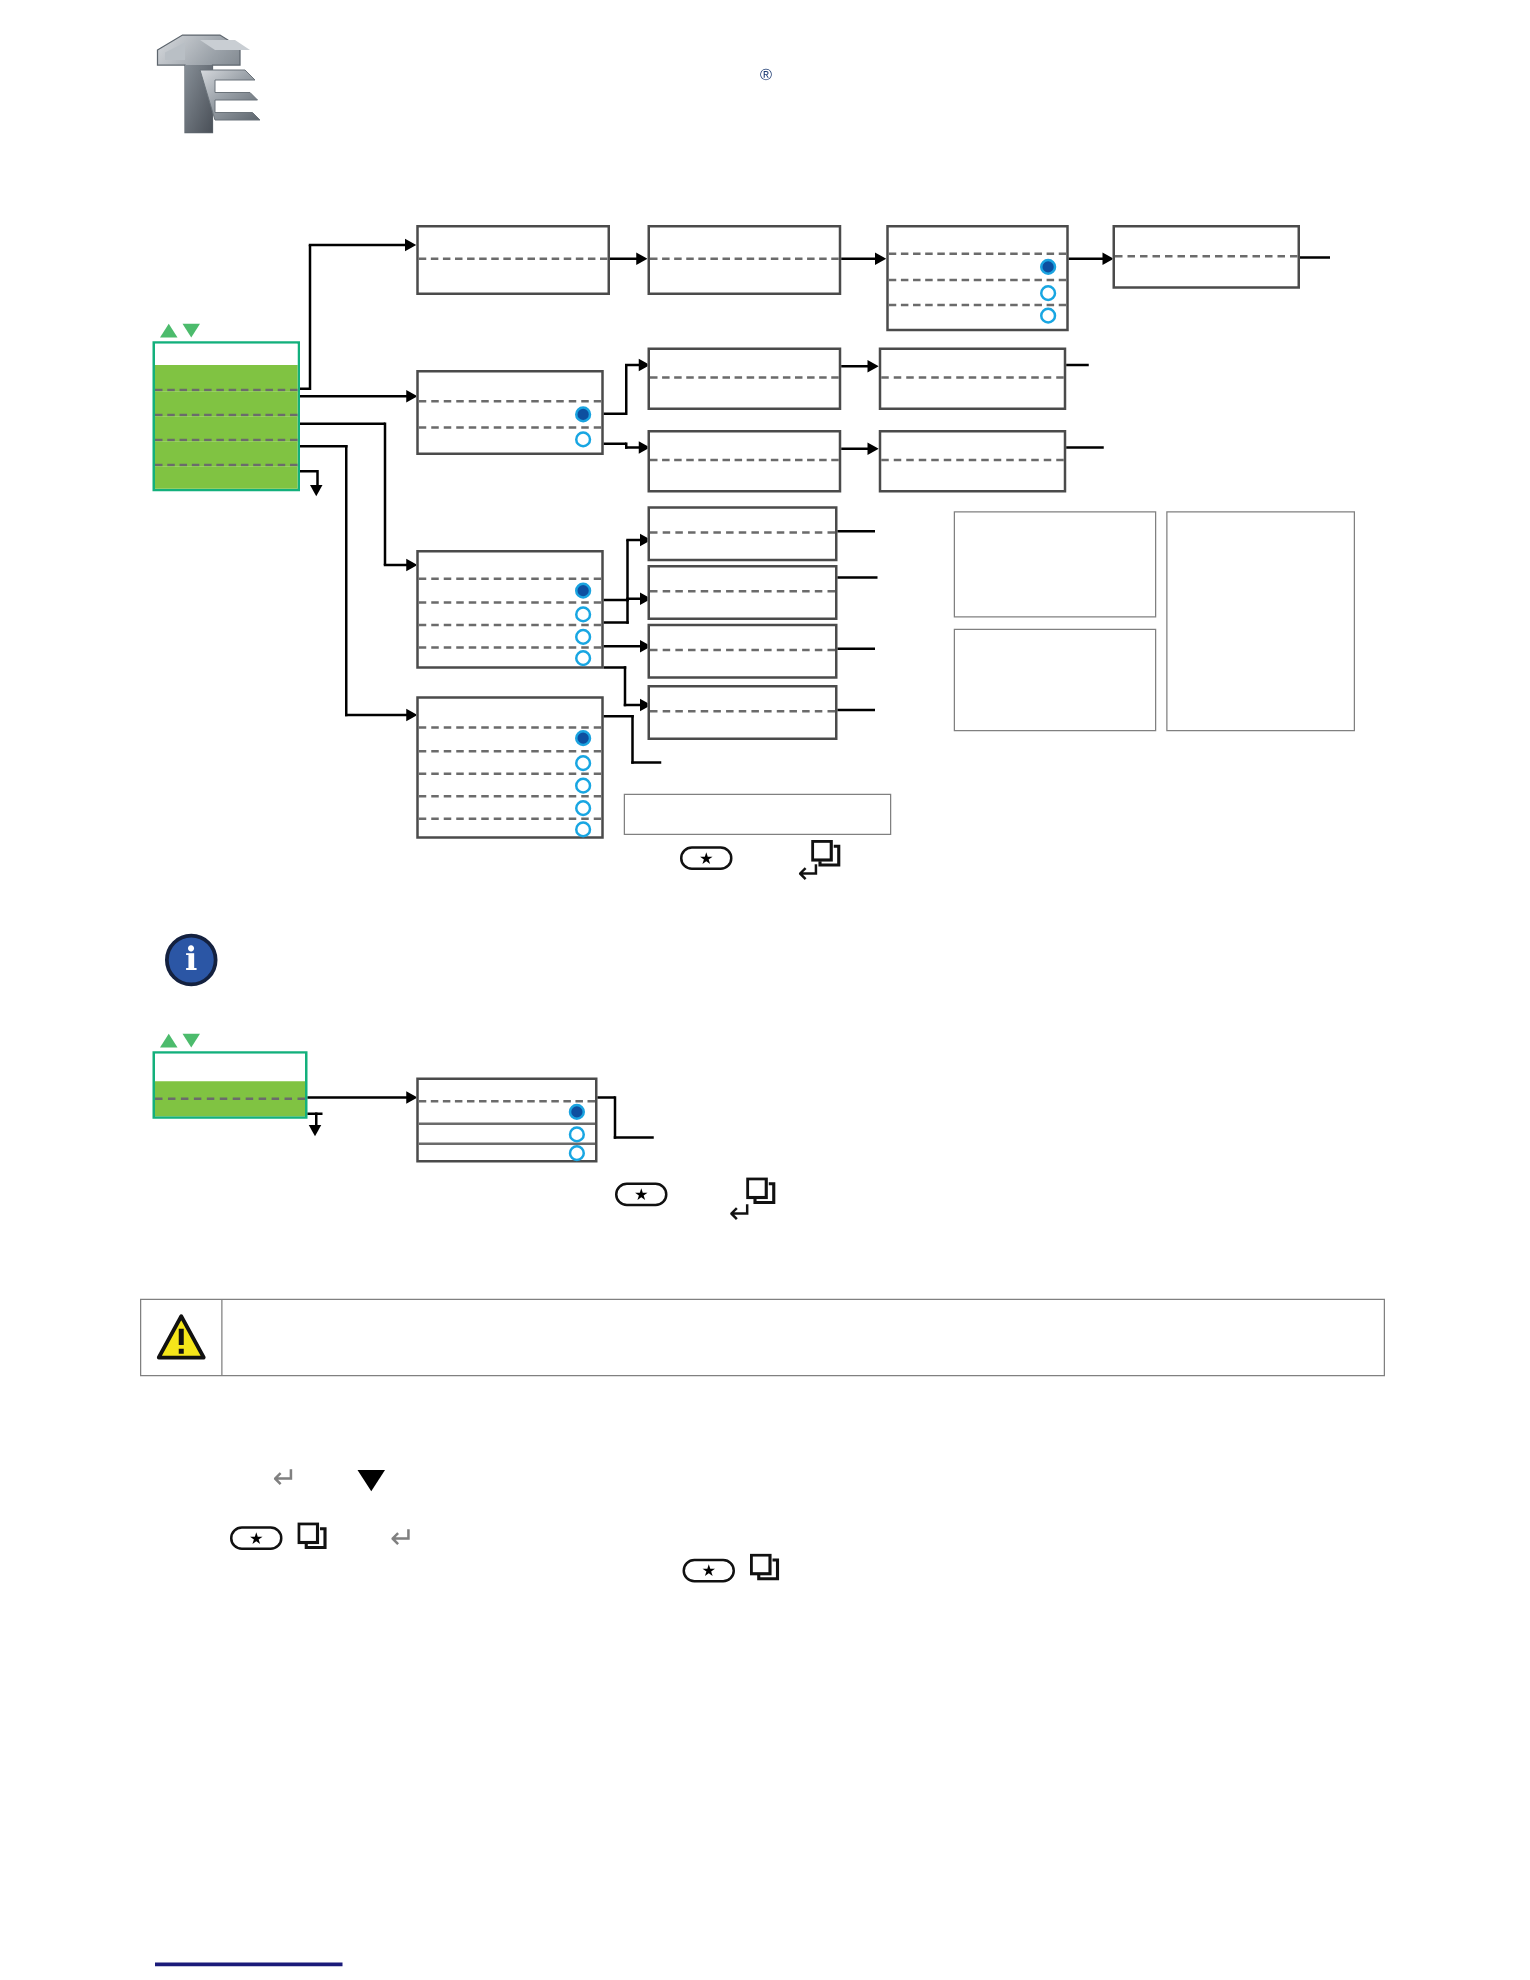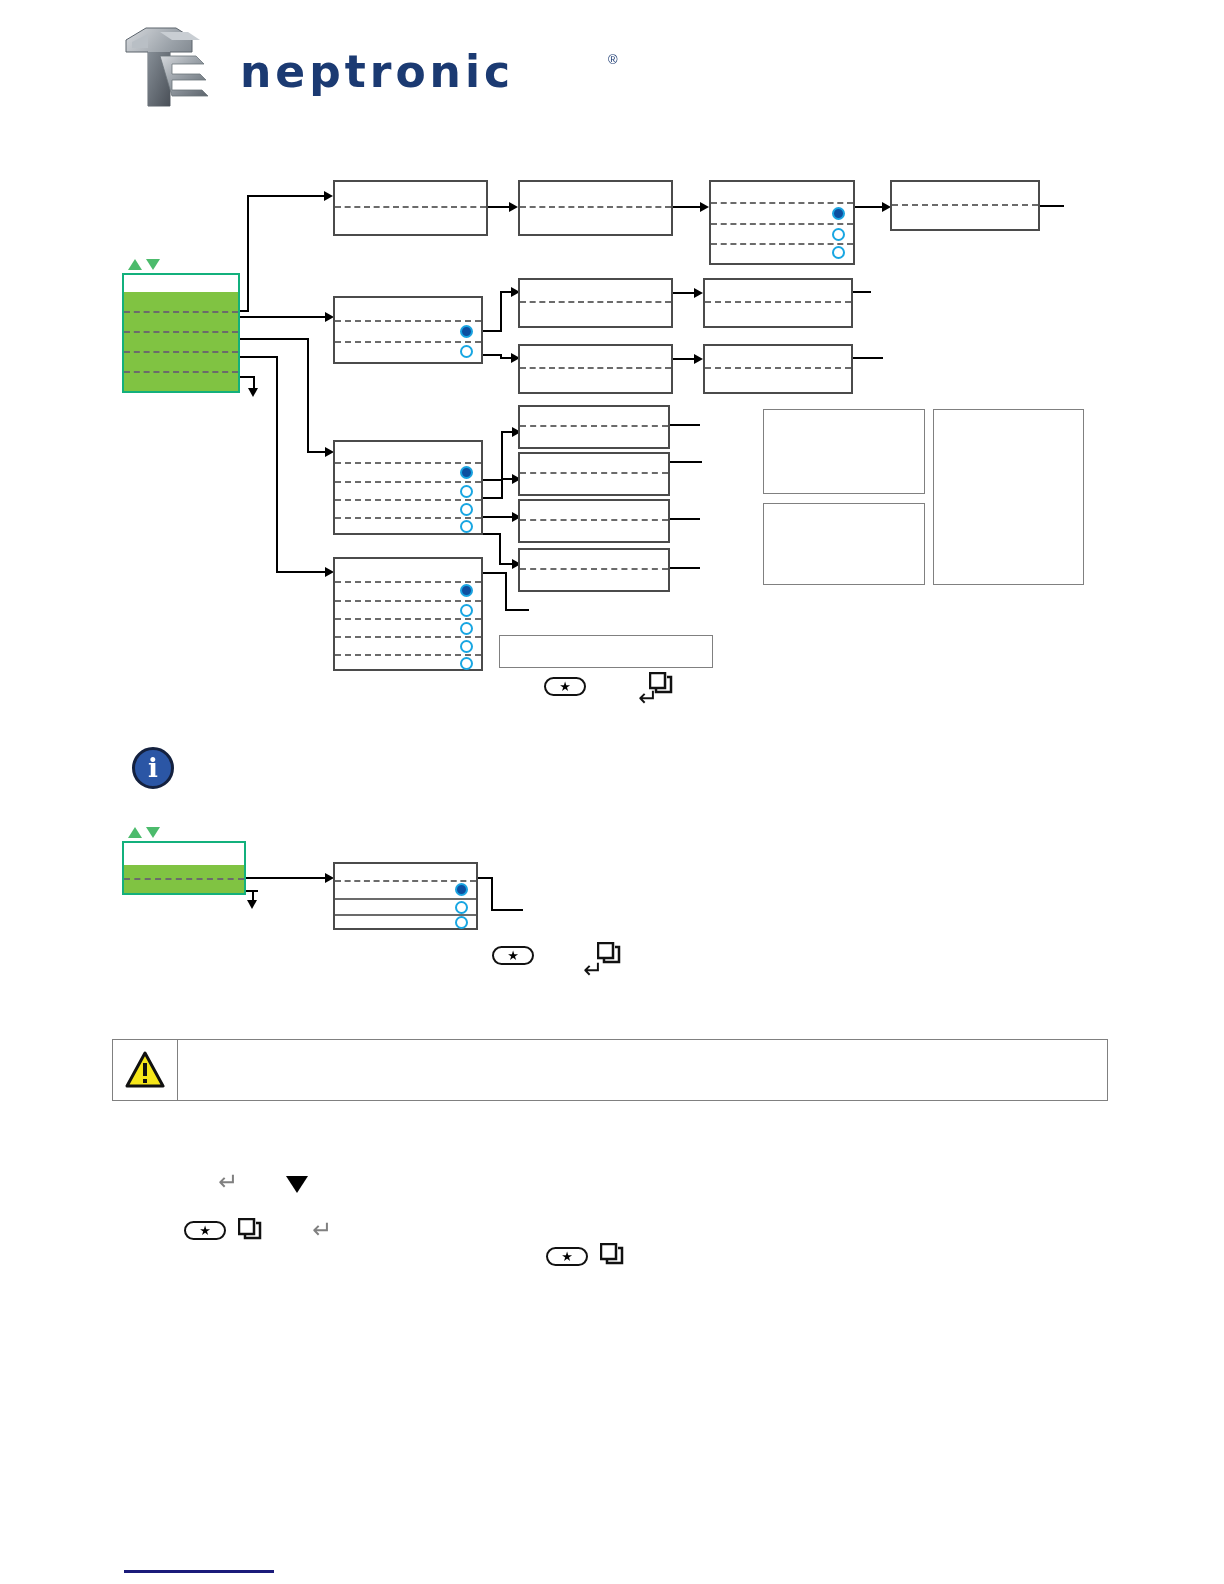--- a/index.html
+++ b/index.html
@@ -111,21 +111,20 @@
         <stop offset="0%" stop-color="#868e96"></stop>
           <stop offset="100%" stop-color="#4a5058"></stop>
       </linearGradient>
     </defs>
     <polygon points="8,18 28,6 58,6 74,16 74,30 52,30 52,84 30,84 30,30 8,30" fill="url(#gm)" stroke="#5d656d" stroke-width="1"></polygon>
     <polygon points="30,30 52,30 52,84 30,84" fill="url(#gd)"></polygon>
     <polygon points="42,10 70,10 82,18 54,18" fill="#c9ced3"></polygon>
     <polygon points="42,34 78,34 86,42 54,42 54,52 82,52 88,58 54,58 54,68 84,68 90,74 54,74" fill="url(#gm)" stroke="#6b737a" stroke-width="0.8"></polygon>
     <polygon points="14,20 30,12 30,26 14,26" fill="#b9bfc5"></polygon>
   </svg>
-  <div class="abs" id="logo-word">neptronic</div>
   <div class="abs" id="logo-reg">®</div>
 </div>
 
 <div class="abs" style="left:0;top:0;width:1224px;height:730px;">
 
   <div class="abs" style="left:128px;top:259px;display:flex;gap:4px;">
     <div class="tri-up"></div>
     <div class="tri-dn"></div>
   </div>
 

